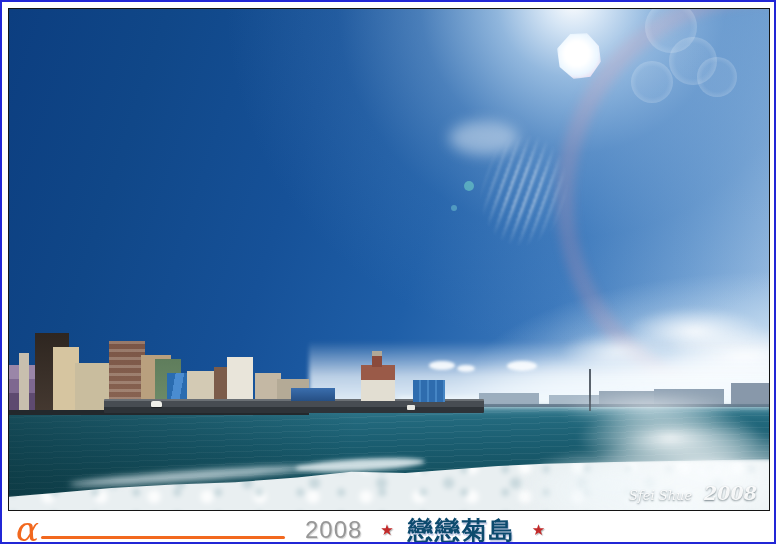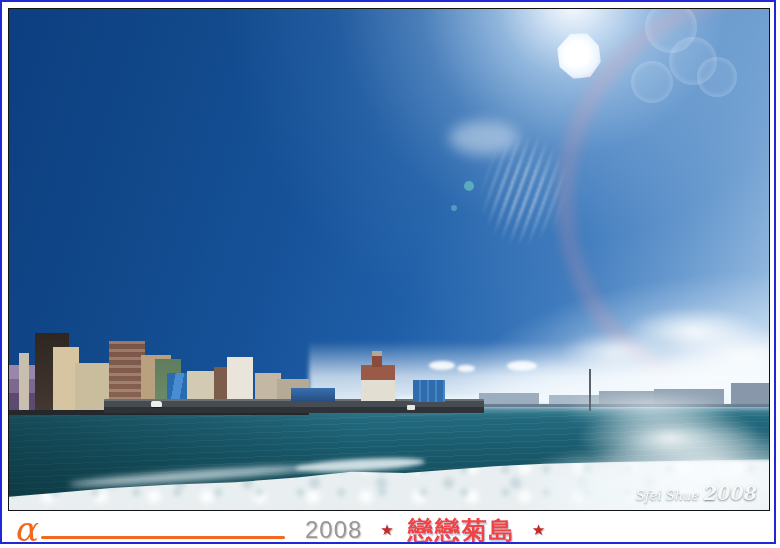--- a/index.html
+++ b/index.html
@@ -134,35 +134,35 @@
       radial-gradient(ellipse 160px 60px at 75% 58%, rgba(250,253,255,.95), rgba(255,255,255,0) 75%),
       radial-gradient(ellipse 120px 50px at 35% 70%, rgba(240,247,250,.85), rgba(255,255,255,0) 72%),
       radial-gradient(ellipse 200px 70px at 60% 95%, rgba(245,250,252,.95), rgba(255,255,255,0) 80%);
   }
   .spray { left:520px; top:370px; width:240px; height:50px; filter:blur(6px);
     background:radial-gradient(ellipse 50% 50% at 50% 60%, rgba(250,252,255,.65), rgba(255,255,255,0) 75%); }
 
   .sig { position:absolute; right:12px; bottom:6px; z-index:5;
     font-family:"DejaVu Serif", serif; font-style:italic;
     color:rgba(255,255,255,.92); text-shadow:0 1px 2px rgba(20,40,50,.55); white-space:nowrap; }
-  .sig-name { font-size:13px; margin-right:5px; }
+  .sig-name { font-size:13px; margin-right:12px; }
   .sig-year { font-size:19px; font-weight:bold; }
 
   
   .caption { position:absolute; left:6px; right:6px; top:512px; height:32px;
     display:flex; align-items:center; }
   .alpha { font-family:"DejaVu Serif", serif; font-style:italic; font-size:34px; line-height:.8;
     color:#f2681e; margin-left:8px; }
   .rule { width:244px; height:3px; background:#f2681e; border-radius:2px; margin:14px 0 0 2px; }
   .cap-year { margin-left:20px; font-size:24px; letter-spacing:1px; color:#979797;
     text-shadow:1px 1px 1px rgba(0,0,0,.18); }
   .cap-star { color:#c32a2a; font-size:15px; margin-left:18px; text-shadow:1px 1px 1px rgba(0,0,0,.3); }
   .cap-star.right { margin-left:16px; }
   .cap-title { margin-left:14px; font-size:25px; font-weight:bold; letter-spacing:2px;
-    color:#ef4444; text-shadow:1px 2px 1px rgba(100,120,190,.4); }
+    color:#0c4a6e; text-shadow:1px 2px 1px rgba(100,120,190,.4); }
 </style>
 </head>
 <body>
 
 <div class="canvas">
 
   <div class="photo">
     <div class="sky"></div>
 
     <div class="flare-arc"></div>

